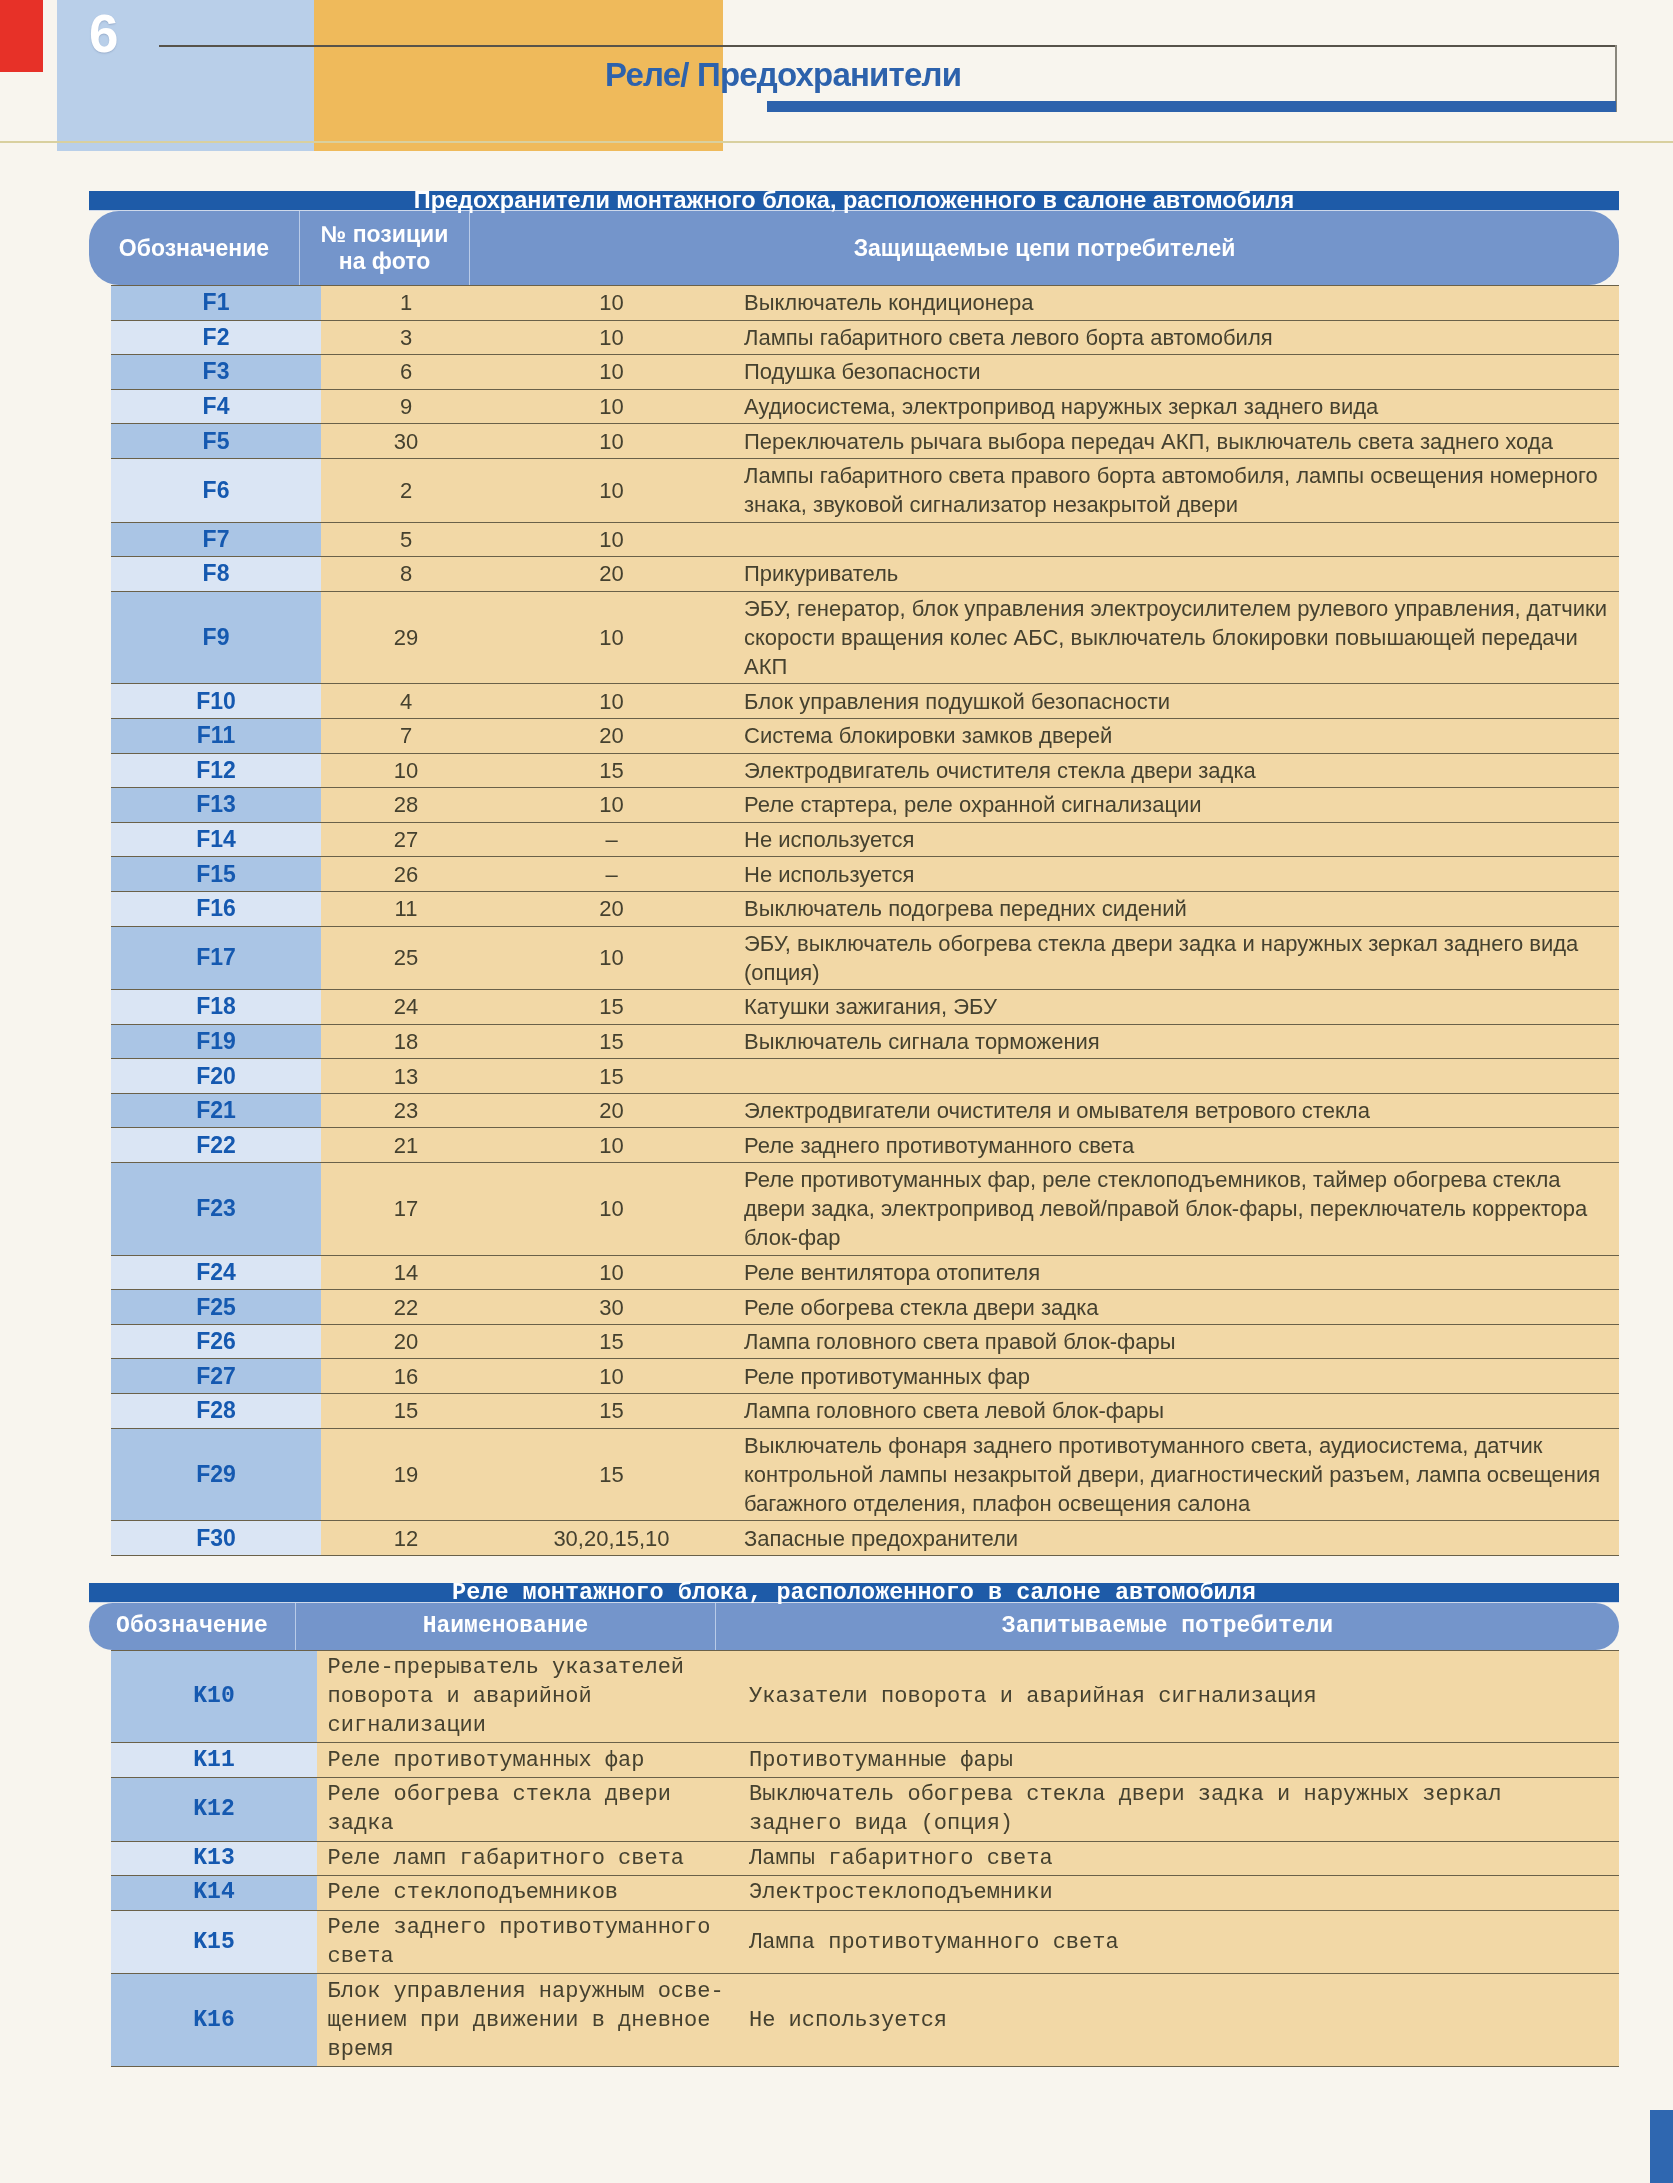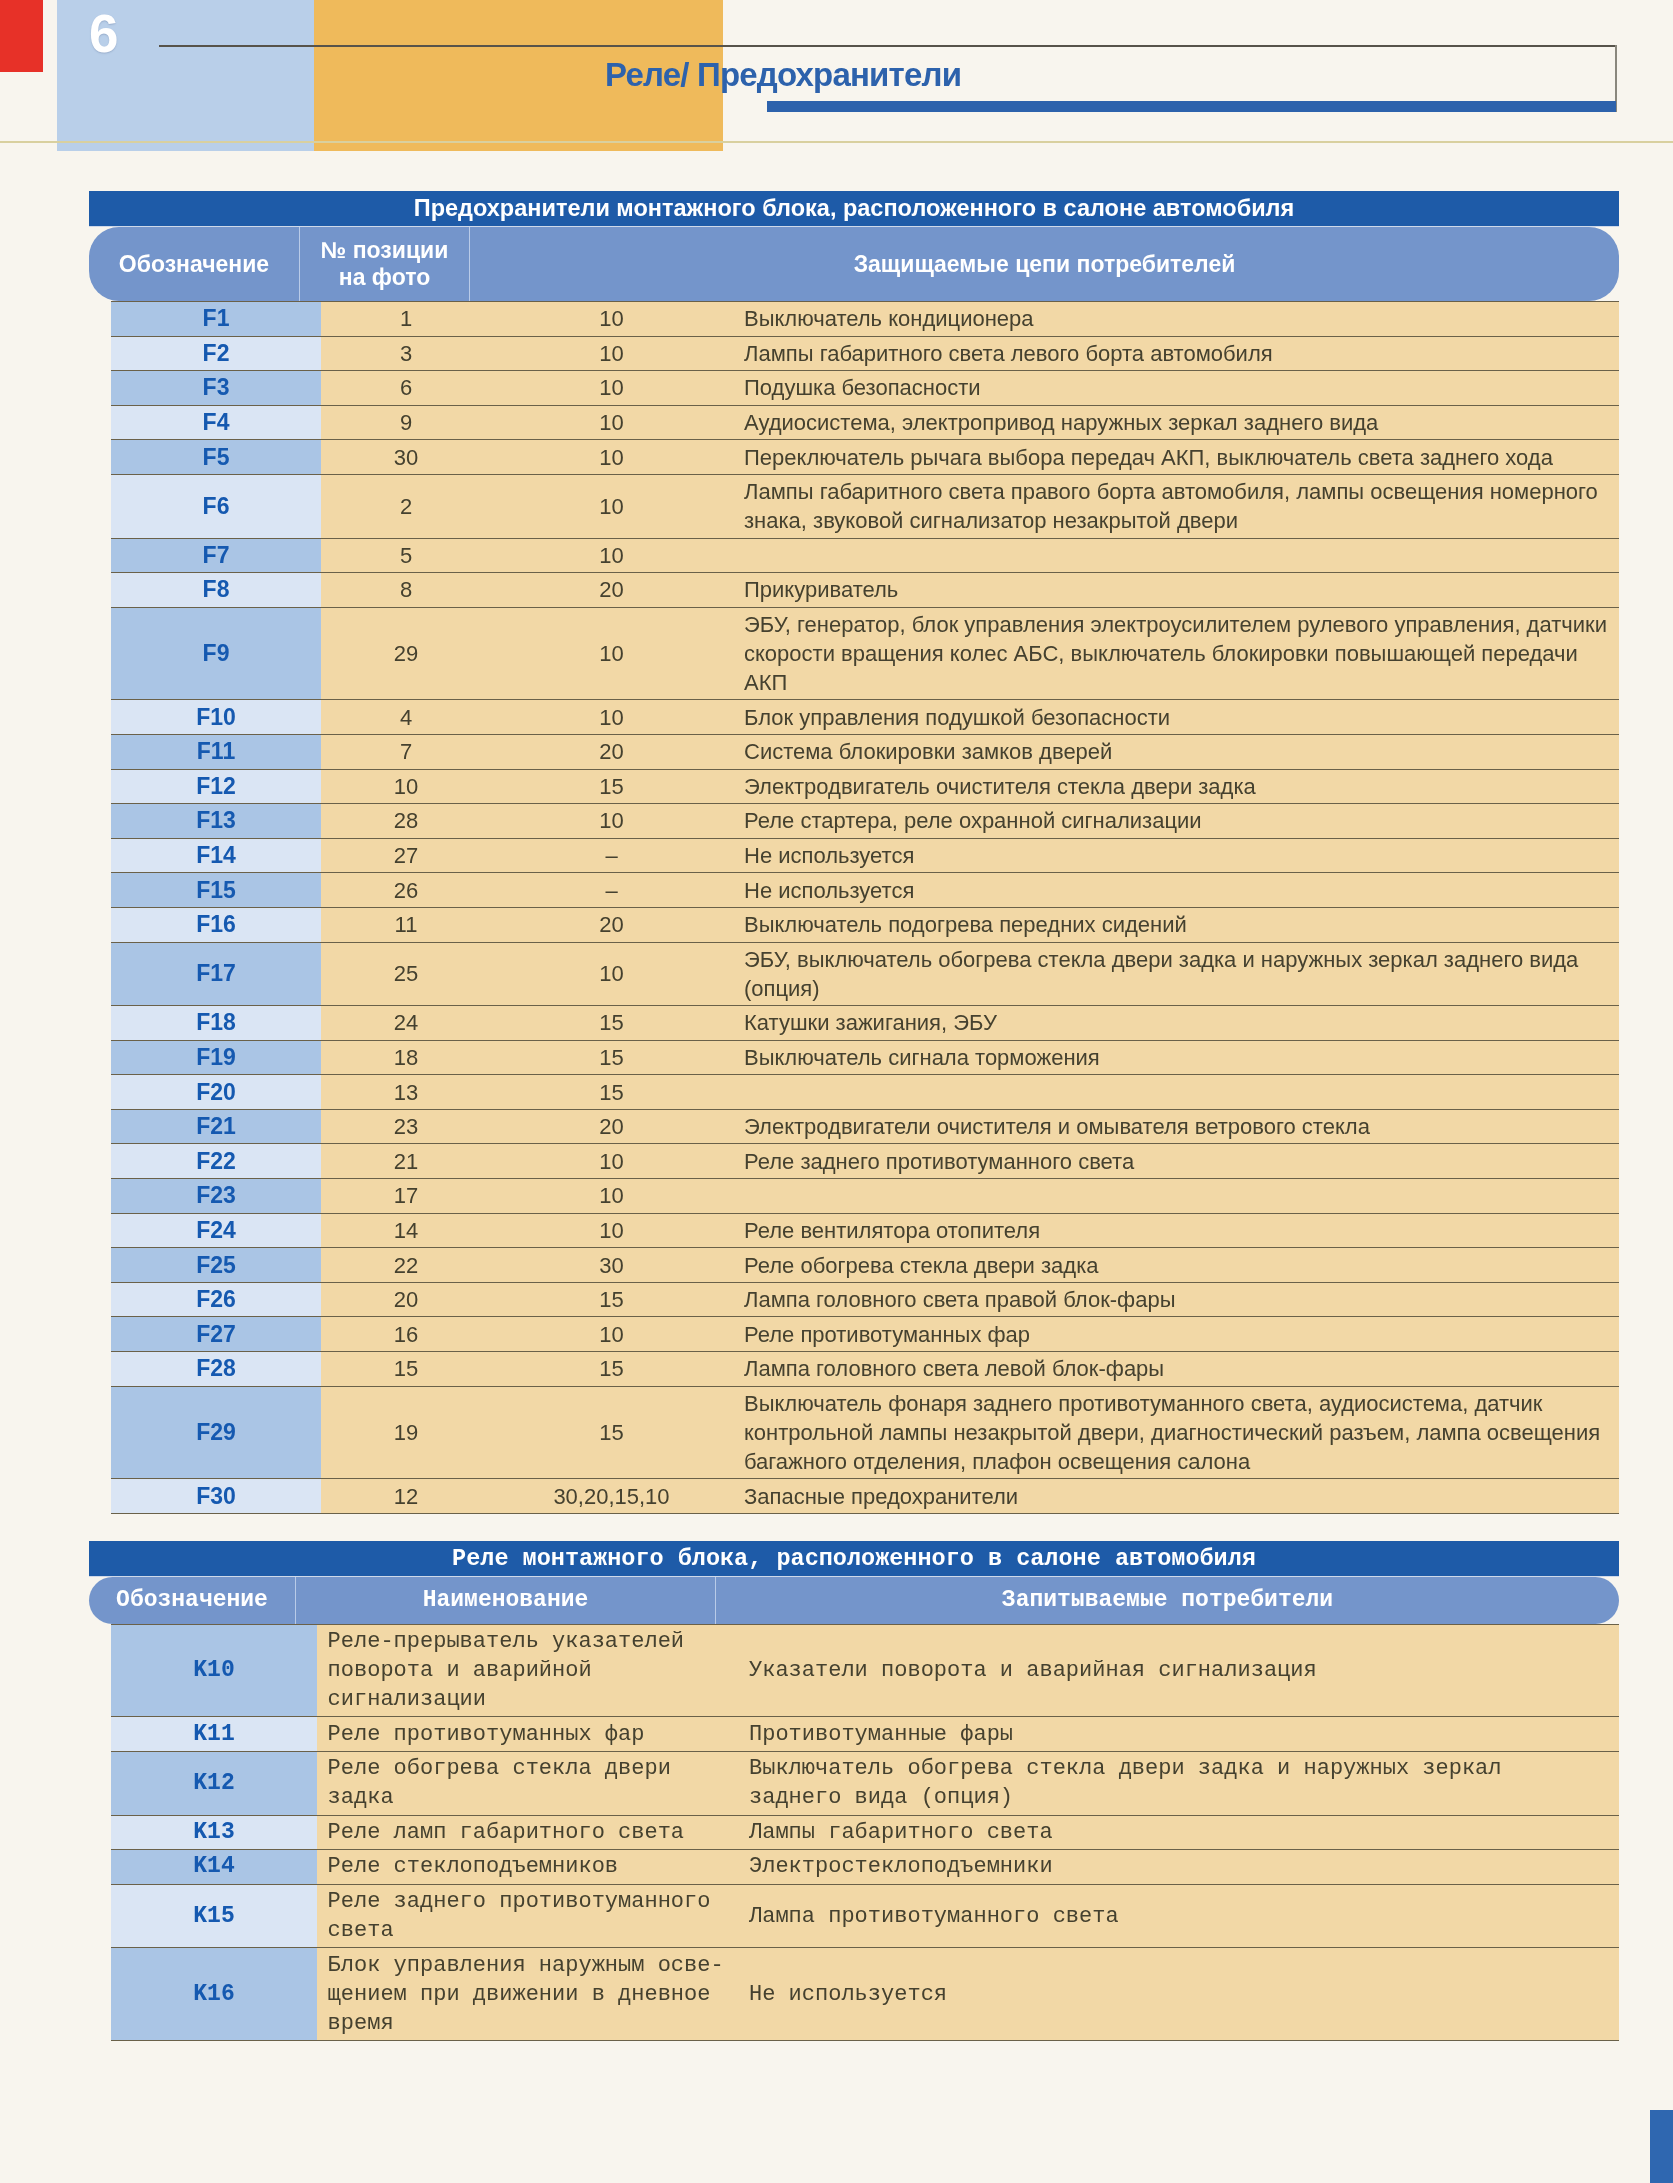--- a/index.html
+++ b/index.html
@@ -35,21 +35,21 @@
   .rule-right{position:absolute;left:1615px;top:45px;width:2.3px;height:67px;background:#8a877d;}
   .page-title{
     position:absolute;left:605px;top:56px;width:530px;
     color:var(--page-title-blue);font-size:33px;font-weight:bold;letter-spacing:-0.8px;
   }
   .title-underline{position:absolute;left:767px;top:101px;width:849px;height:10.6px;background:var(--page-title-blue);}
   .page-divider{position:absolute;left:0;top:141px;width:1674px;height:2.3px;background:#d9d09f;}
   
   .tables{position:absolute;left:89px;top:191px;width:1530px;}
   .table-title{
-    height:36px;background:var(--table-title-bar);border-bottom:1.5px solid #cfd9ea;
+    height:20px;background:var(--table-title-bar);border-bottom:1.5px solid #cfd9ea;
     color:#fff;font-size:23.5px;font-weight:bold;
     display:flex;align-items:center;justify-content:center;
   }
   .thead{display:flex;background:var(--column-header);color:#fff;font-weight:bold;font-size:23px;border-radius:30px;}
   .thead .th{
     display:flex;align-items:center;justify-content:center;text-align:center;
     padding:3px 7.6px;line-height:27px;
   }
   .thead .th + .th{border-left:1.5px solid #b9cbe8;}
   .fuse-head{min-height:74px;}
@@ -252,20 +252,21 @@
             <div class="td desig c1">F22</div>
             <div class="td num c2">21</div>
             <div class="td num c3">10</div>
             <div class="td text c4">Реле заднего противотуманного света</div>
           </div>
 
           <div class="tr">
             <div class="td desig c1">F23</div>
             <div class="td num c2">17</div>
             <div class="td num c3">10</div>
+            <div class="td text c4">Реле противотуманных фар, реле стеклоподъемников, таймер обогрева стекла двери задка, электропривод левой/правой блок-фары, переключа­тель корректора блок-фар</div>
           </div>
 
           <div class="tr">
             <div class="td desig c1">F24</div>
             <div class="td num c2">14</div>
             <div class="td num c3">10</div>
             <div class="td text c4">Реле вентилятора отопителя</div>
           </div>
 
           <div class="tr">

